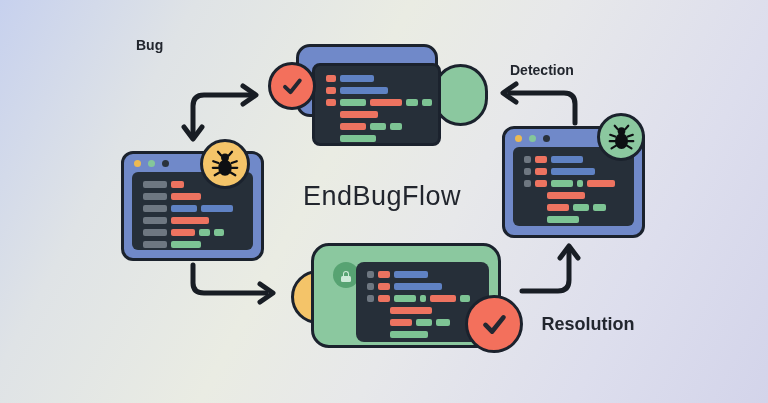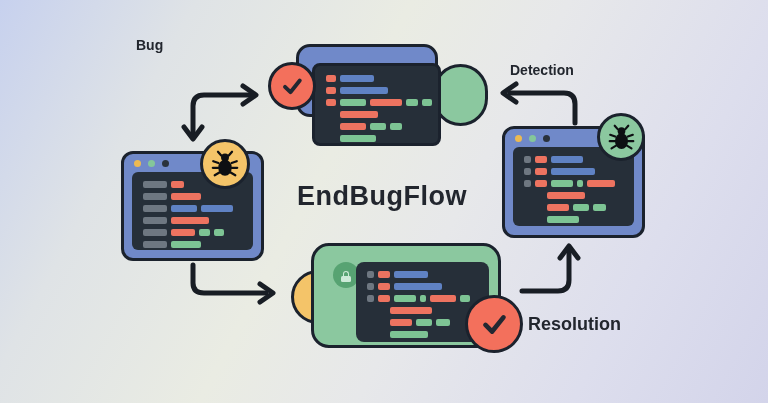--- a/index.html
+++ b/index.html
@@ -4,21 +4,21 @@
 <style>
   html,body{margin:0;padding:0;}
   body{
     width:768px;height:403px;position:relative;overflow:hidden;
     font-family:"Liberation Sans", sans-serif;
     background:linear-gradient(118deg,#c7d1ee 0%,#dfe3e6 20%,#eaece3 42%,#e7e8ea 58%,#dddeed 80%,#d3d4ea 100%);
   }
   .abs{position:absolute;}
   
   .lbl{color:#22262e;font-weight:600;font-size:14px;line-height:1.32;text-align:left;}
-  .title{font-size:27px;font-weight:700;color:#22262e;letter-spacing:.5px;text-align:center;}
+  .title{font-size:27px;font-weight:400;color:#22262e;letter-spacing:.5px;text-align:center;}
   
   .frame{border:3px solid var(--outline-dark);border-radius:12px;background:var(--window-frame-blue);box-sizing:border-box;}
   .panel{background:var(--panel-dark);border-radius:8px;box-sizing:border-box;padding:9px 0 0 11px;display:flex;flex-direction:column;gap:5px;}
   .panel.bordered{border:3px solid var(--outline-dark);}
   .code-row{display:flex;gap:4px;}
   .bar{height:7px;border-radius:2px;flex:0 0 auto;}
   .dots{display:flex;gap:7px;align-items:center;}
   .dot{width:7px;height:7px;border-radius:50%;}
   .badge{border-radius:50%;border:3px solid var(--outline-dark);box-sizing:border-box;display:flex;align-items:center;justify-content:center;}
   .badge.noborder{border:none;}
@@ -29,21 +29,21 @@
   .lock .shackle{position:absolute;left:2px;top:-2px;width:6px;height:6px;border:1.7px solid #cdead8;border-bottom:none;border-radius:4px 4px 0 0;box-sizing:border-box;}
   svg.icon{display:block;}
 </style>
 </head>
 <body>
 
 <div class="abs lbl" style="left:136px;top:36px;width:120px;">
   <div>Bug</div>
 </div>
 <div class="abs lbl" style="left:510px;top:61px;width:100px;">Detection</div>
-<div class="abs lbl" style="left:528px;top:313px;width:120px;text-align:left;font-size:18px;">Resolution</div>
+<div class="abs lbl" style="left:528px;top:313px;width:120px;text-align:center;font-size:18px;">Resolution</div>
 <div class="abs title" style="left:277px;top:181px;width:210px;">EndBugFlow</div>
 
 <div class="abs" style="left:0;top:0;">
   <div class="abs pill" style="left:433px;top:64px;width:55px;height:62px;"></div>
   <div class="abs frame" style="left:296px;top:44px;width:142px;height:73px;border-radius:14px;"></div>
   <div class="abs panel bordered" style="left:312px;top:63px;width:129px;height:83px;">
       <div class="code-row">
         <span class="bar" style="width: 10px; background: rgb(237, 115, 96);"></span>
         <span class="bar" style="width: 34px; background: rgb(95, 130, 196);"></span>
       </div>

